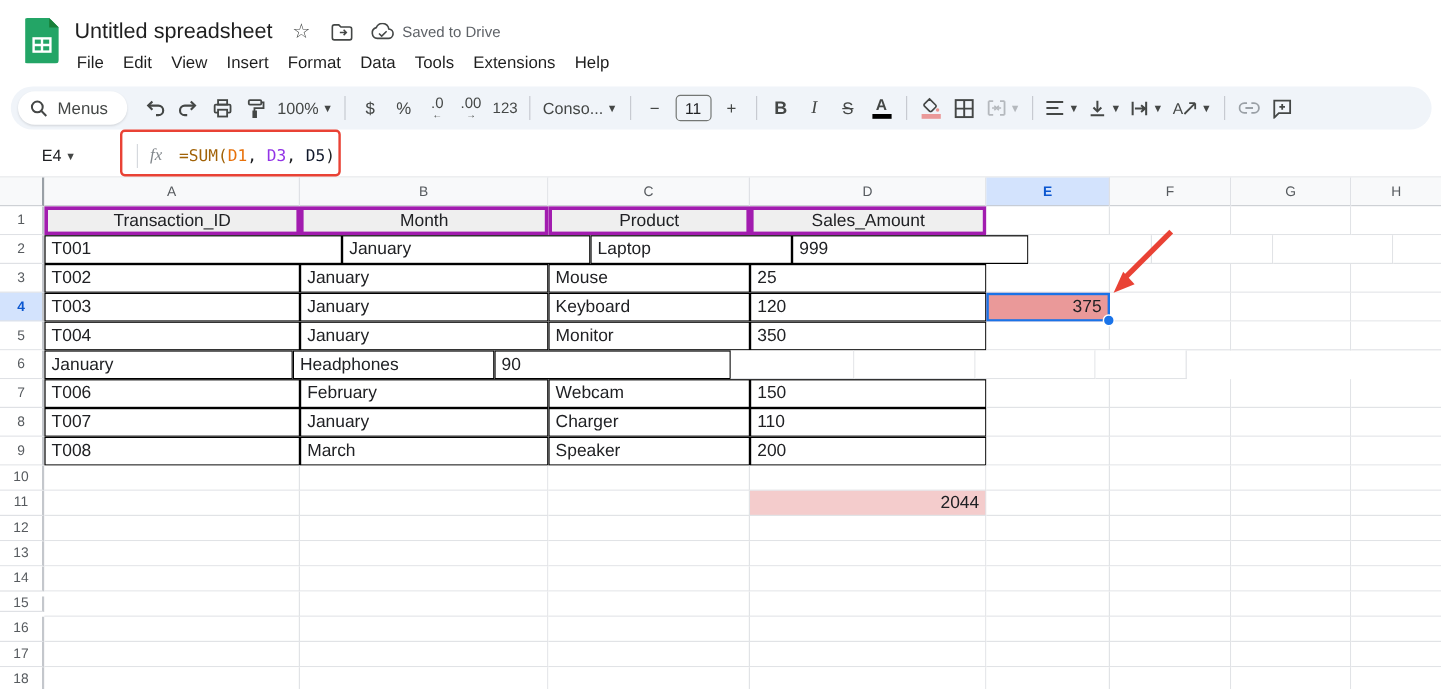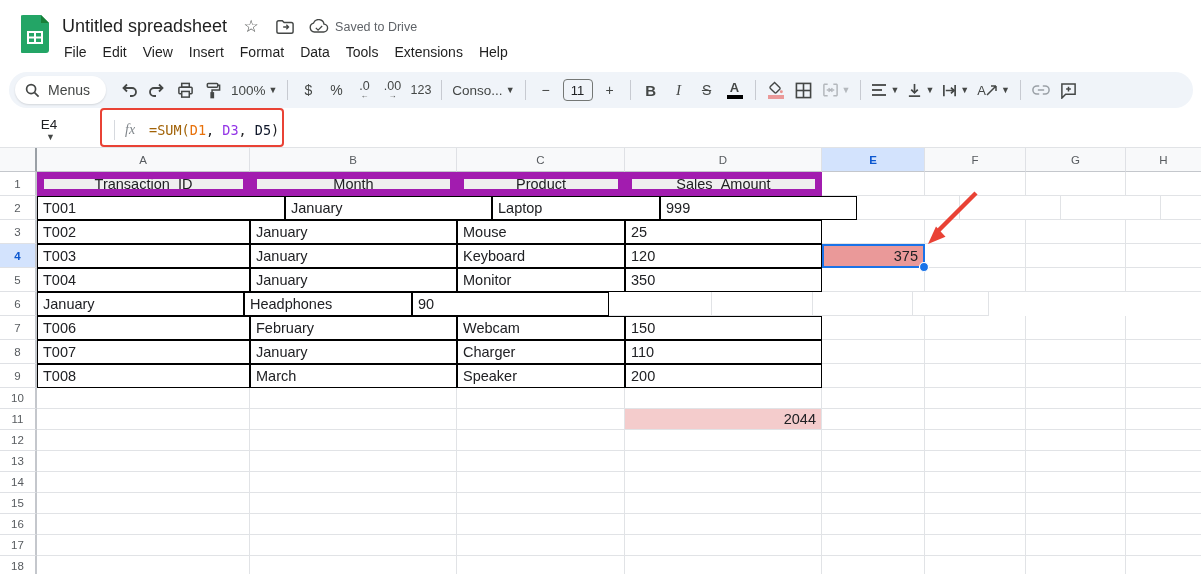--- a/index.html
+++ b/index.html
@@ -38,21 +38,21 @@
   .stack { display:flex; flex-direction:column; align-items:center; line-height:1; }
   .underbar { width:16px; height:4px; margin-top:1px; }
   .dec-lbl { font-size:12.5px; line-height:1; }
   .dec-arrow { font-size:8px; line-height:1; color:#444746; }
   .disabled { color:#b4b8bd !important; }
 
   
   .fbar { position:absolute; left:0; top:112px; width:1201px; height:36px; display:flex;
     align-items:center; border-bottom:1px solid #e1e3e6; background:#fff; }
   .namebox { width:92px; display:flex; align-items:center; justify-content:center;
-    padding:0 10px 0 16px; cursor:pointer;flex-direction:column; }
+    padding:0 10px 0 16px; cursor:pointer; }
   .namebox .nb-val { font-size:13.5px; color:#202124; }
   .fx-div { width:1px; height:20px; background:#d6d9de; margin:0 10px 0 22px; }
   .fx-label { font-family:"Liberation Serif",serif; font-style:italic; color:#80868b;
     font-size:14px; margin-right:14px; }
   .formula { font-family:"DejaVu Sans Mono", monospace; font-size:13.5px; letter-spacing:0; }
 
   
   .grid { position:absolute; left:0; top:148px; width:1201px; }
   .grid-header-row { display:flex; height:24px; }
   .corner-box { width:37px; flex:none; background:#f8f9fa; border-right:2px solid #9aa0a6;
@@ -61,21 +61,21 @@
     display:flex; align-items:center; justify-content:center; font-size:11.5px; color:#575b5f; cursor:pointer; }
   .col-header.selected { background:#d3e3fd; color:#0b57d0; font-weight:bold; }
   .grid-row { display:flex; }
   .row-header { width:37px; flex:none; background:#fff; border-right:2px solid #c4c7cc;
     border-bottom:1px solid #dfe1e5; display:flex; align-items:center; justify-content:center;
     font-size:11.5px; color:#575b5f; cursor:pointer; }
   .row-header.selected { background:#d3e3fd; color:#0b57d0; font-weight:bold; }
   .cell { flex:none; height:100%; background:#fff; border-right:1px solid #e1e3e6;
     border-bottom:1px solid #e1e3e6; font-size:14.5px; padding:0 5px; display:flex;
     align-items:center; overflow:hidden; white-space:nowrap; cursor:cell; }
-  .cell.th { background:#efefef; border:7px solid #a21caf; justify-content:center; }
+  .cell.th { background:#efefef; border:3px solid #a21caf; justify-content:center; }
   .cell.b  { border:1px solid #000; }
   .cell.sel { background:#ea9999; border:2px solid #1a73e8; justify-content:flex-end; }
   .cell.total { background:#f4cccc; justify-content:flex-end; }
 
   
   .red-box { position:absolute; left:100px; top:108px; width:184px; height:39px;
     border:2.5px solid #e94235; border-radius:4px; pointer-events:none; }
   .overlay-svg { position:absolute; left:0; top:0; width:1201px; height:574px; pointer-events:none; }
 </style>
 </head>
@@ -445,21 +445,21 @@
       <div class="row-header">14</div>
       <div class="cell" style="width: 213px;"></div>
       <div class="cell" style="width: 207px;"></div>
       <div class="cell" style="width: 168px;"></div>
       <div class="cell" style="width: 197px;"></div>
       <div class="cell" style="width: 103px;"></div>
       <div class="cell" style="width: 101px;"></div>
       <div class="cell" style="width: 100px;"></div>
       <div class="cell" style="width: 76px;"></div>
     </div>
-    <div class="grid-row" style="height: 21px;">
+    <div class="grid-row" style="height: 21px; align-items: center;">
       <div class="row-header">15</div>
       <div class="cell" style="width: 213px;"></div>
       <div class="cell" style="width: 207px;"></div>
       <div class="cell" style="width: 168px;"></div>
       <div class="cell" style="width: 197px;"></div>
       <div class="cell" style="width: 103px;"></div>
       <div class="cell" style="width: 101px;"></div>
       <div class="cell" style="width: 100px;"></div>
       <div class="cell" style="width: 76px;"></div>
     </div>

